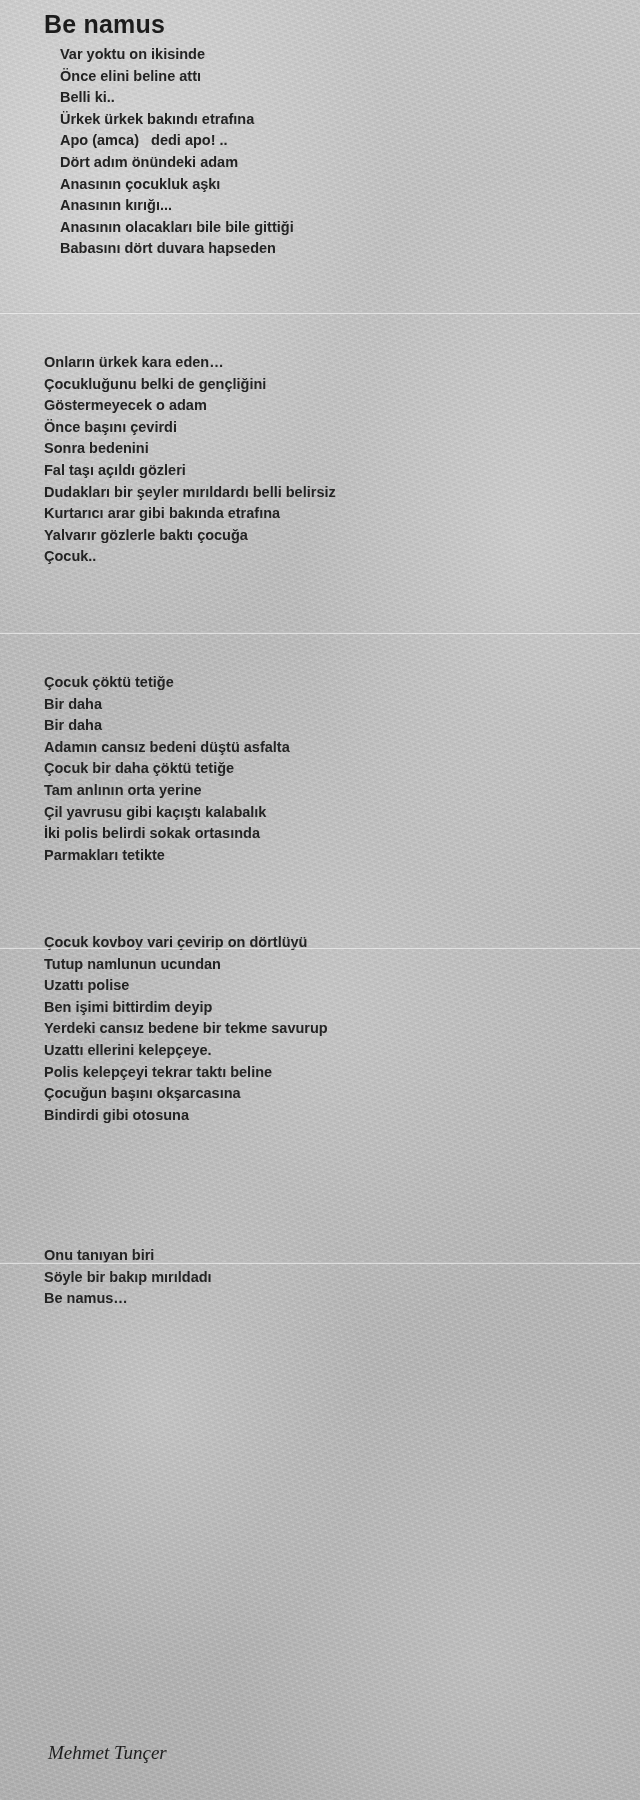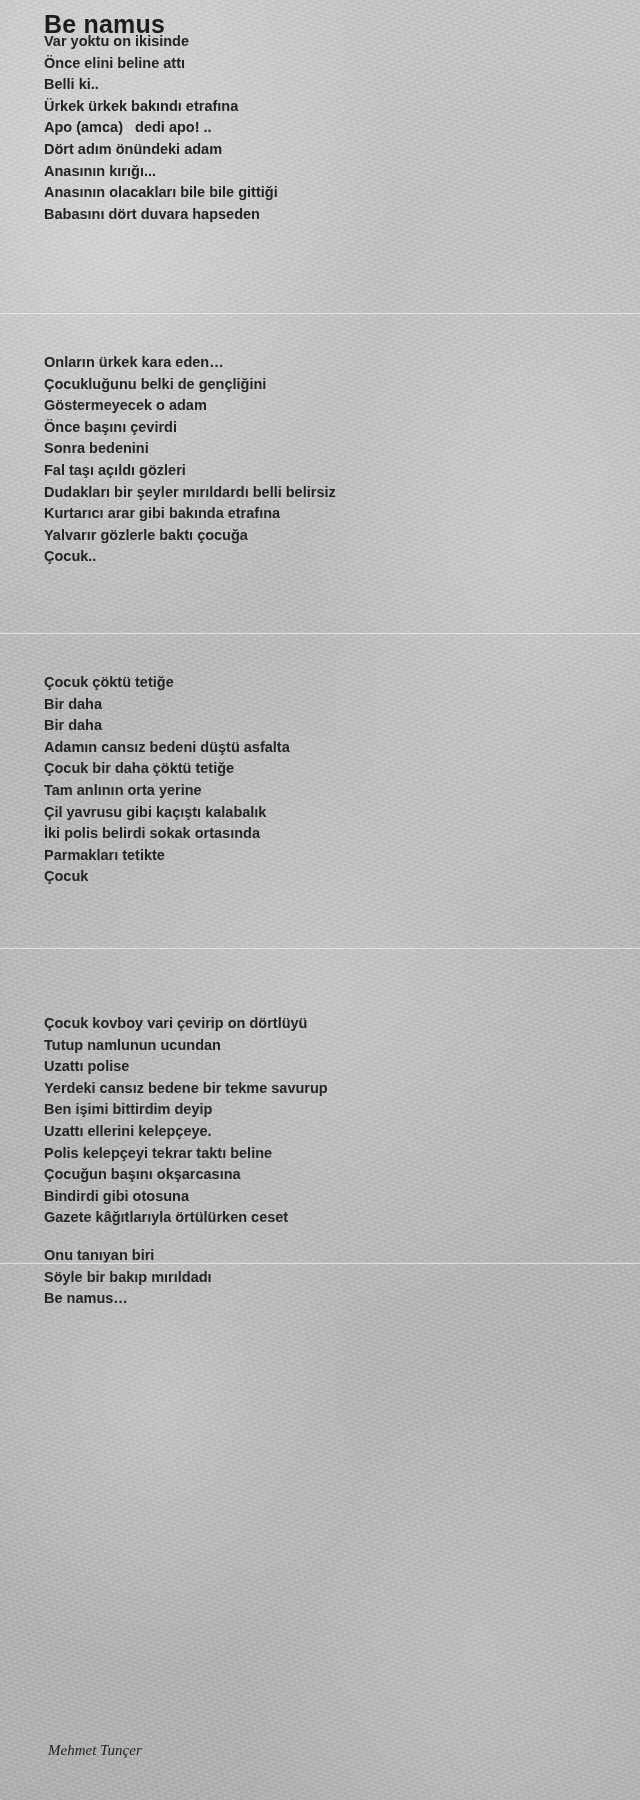--- a/index.html
+++ b/index.html
@@ -57,38 +57,39 @@
     height: 1px;
     background: rgba(255,255,255,0.55);
     border-top: 1px solid rgba(120,120,120,0.30);
   }
   .author {
     position: absolute;
     left: 48px;
     top: 1742px;
     font-family: "Liberation Serif", serif;
     font-style: italic;
-    font-size: 15px;
+    font-size: 19px;
     color: #1e1e1e;
   }
 </style>
 </head>
 <body>
 
 <div class="page">
 
   <div class="poem-title">Be namus</div>
 
-  <div class="stanza" id="stanza-0" style="top: 31px;">
+  <div class="stanza" id="stanza-0" style="top: 44px; margin-left: 16px;">
       <div class="line">Var yoktu on ikisinde</div>
       <div class="line">Önce elini beline attı</div>
       <div class="line">Belli ki..</div>
       <div class="line">Ürkek ürkek bakındı etrafına</div>
       <div class="line">Apo (amca)   dedi apo! ..</div>
       <div class="line">Dört adım önündeki adam</div>
+      <div class="line">Anasının çocukluk aşkı</div>
       <div class="line">Anasının kırığı...</div>
       <div class="line">Anasının olacakları bile bile gittiği</div>
       <div class="line">Babasını dört duvara hapseden</div>
     </div>
   <div class="stanza" id="stanza-1" style="top: 352px;">
       <div class="line">Onların ürkek kara eden…</div>
       <div class="line">Çocukluğunu belki de gençliğini</div>
       <div class="line">Göstermeyecek o adam</div>
       <div class="line">Önce başını çevirdi</div>
       <div class="line">Sonra bedenini</div>
@@ -101,33 +102,31 @@
   <div class="stanza" id="stanza-2" style="top: 672px;">
       <div class="line">Çocuk çöktü tetiğe</div>
       <div class="line">Bir daha</div>
       <div class="line">Bir daha</div>
       <div class="line">Adamın cansız bedeni düştü asfalta</div>
       <div class="line">Çocuk bir daha çöktü tetiğe</div>
       <div class="line">Tam anlının orta yerine</div>
       <div class="line">Çil yavrusu gibi kaçıştı kalabalık</div>
       <div class="line">İki polis belirdi sokak ortasında</div>
       <div class="line">Parmakları tetikte</div>
-      <div class="line">Çocuk</div>
     </div>
-  <div class="stanza" id="stanza-3" style="top: 1013px;">
+  <div class="stanza" id="stanza-3" style="top: 932px;">
       <div class="line">Çocuk kovboy vari çevirip on dörtlüyü</div>
       <div class="line">Tutup namlunun ucundan</div>
       <div class="line">Uzattı polise</div>
+      <div class="line">Ben işimi bittirdim deyip</div>
       <div class="line">Yerdeki cansız bedene bir tekme savurup</div>
-      <div class="line">Ben işimi bittirdim deyip</div>
       <div class="line">Uzattı ellerini kelepçeye.</div>
       <div class="line">Polis kelepçeyi tekrar taktı beline</div>
       <div class="line">Çocuğun başını okşarcasına</div>
       <div class="line">Bindirdi gibi otosuna</div>
-      <div class="line">Gazete kâğıtlarıyla örtülürken ceset</div>
     </div>
   <div class="stanza" id="stanza-4" style="top: 1245px;">
       <div class="line">Onu tanıyan biri</div>
       <div class="line">Söyle bir bakıp mırıldadı</div>
       <div class="line">Be namus…</div>
     </div>
 
   <div id="dividers">
       <div class="divider" style="top: 312px;"></div>
       <div class="divider" style="top: 632px;"></div>

